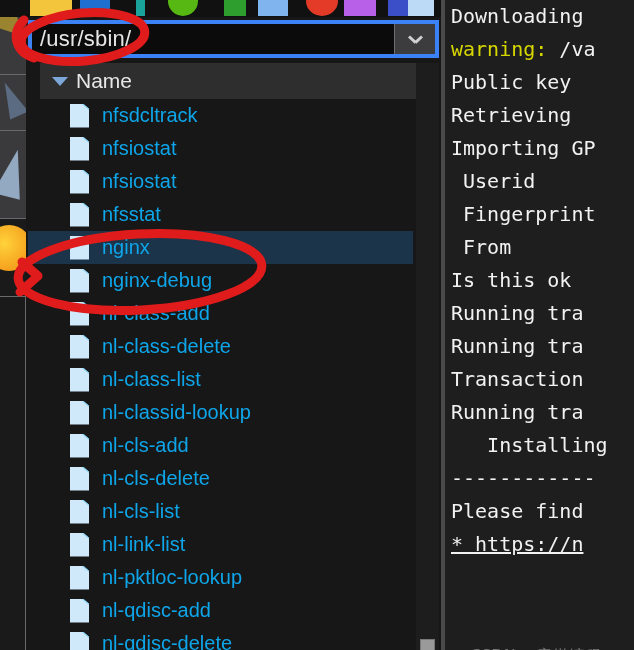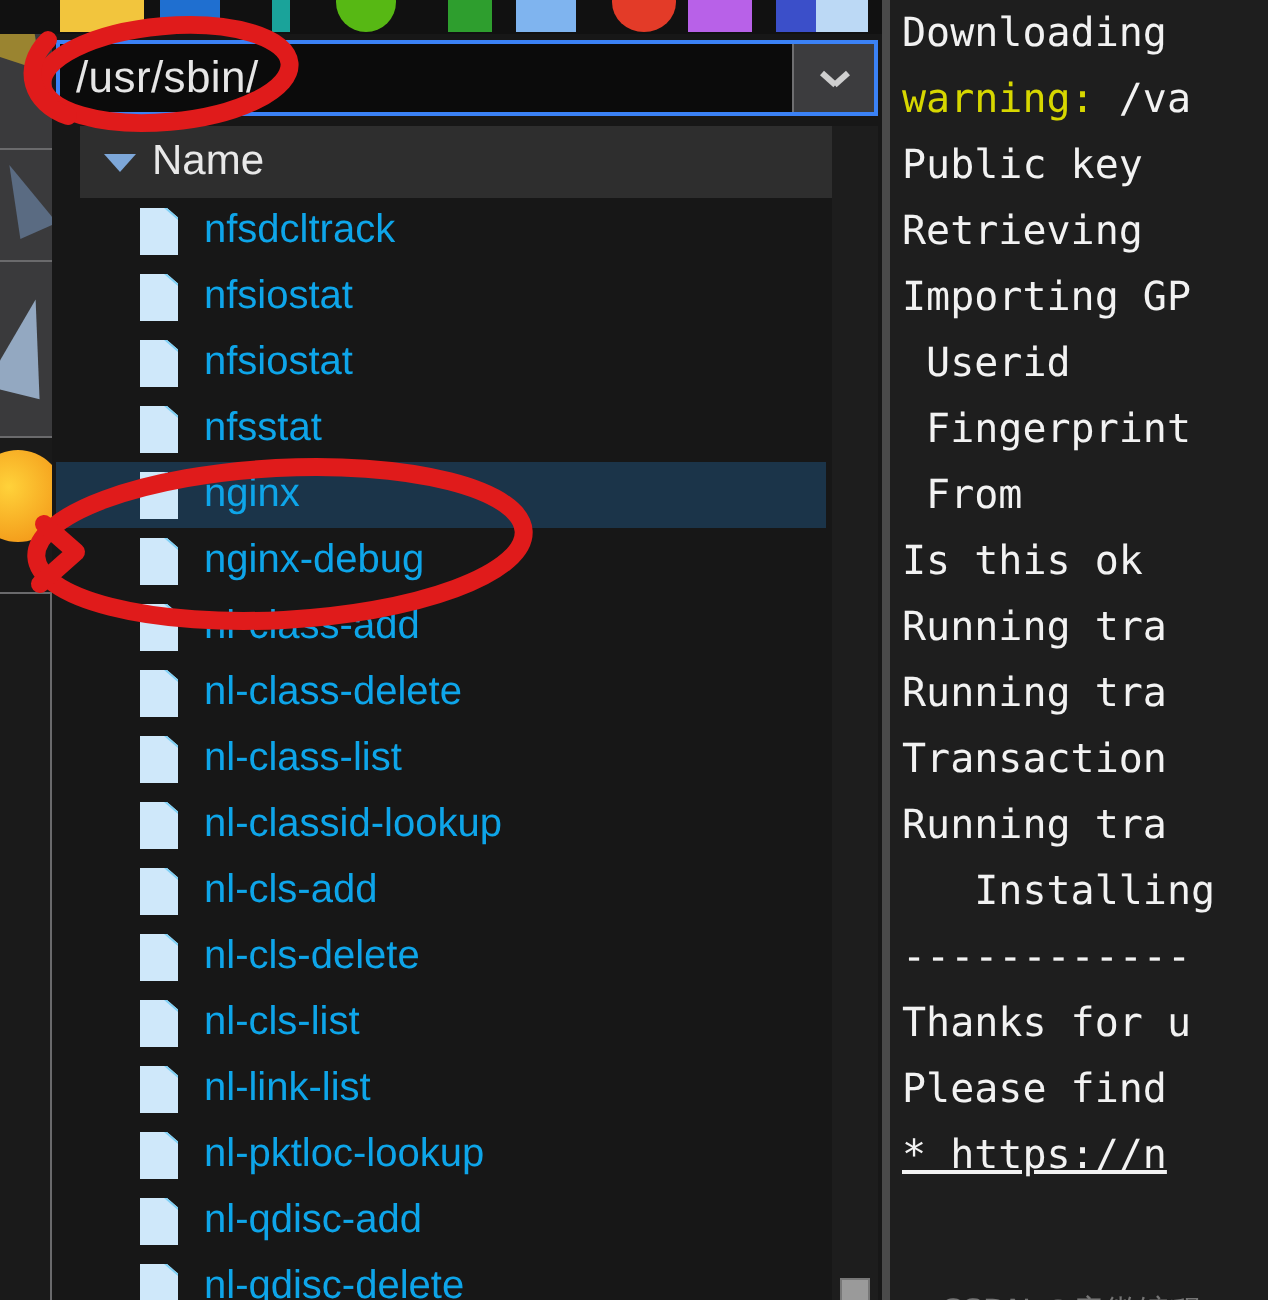--- a/index.html
+++ b/index.html
@@ -29,21 +29,21 @@
 
   
   .fm {
     position: absolute; left: 26px; top: 17px; width: 415px; height: 633px;
     background: #171717; overflow: hidden;
   }
 
   .pathbar {
     position: absolute; left: 2px; top: 3px; width: 411px; height: 38px;
     display: flex; align-items: stretch;
-    border: 2px solid #3b82f6; background: #0b0b0b;
+    border: 4px solid #3b82f6; background: #0b0b0b;
   }
   .path-input {
     flex: 1; background: #0b0b0b; border: none; outline: none;
     color: #e6e6e6; font-family: "Liberation Sans", sans-serif;
     font-size: 22px; padding: 0 8px; letter-spacing: .2px;
   }
   .path-drop {
     width: 41px; background: #3c3c3e; border-left: 1px solid #6e6e70;
     display: flex; align-items: center; justify-content: center;
   }
@@ -254,21 +254,20 @@
       <div class="tline"> Fingerprint</div>
       <div class="tline"> From</div>
       <div class="tline">Is this ok </div>
       <div class="tline">Running tra</div>
       <div class="tline">Running tra</div>
       <div class="tline">Transaction</div>
       <div class="tline">Running tra</div>
       <div class="tline">   Installing</div>
       <div class="tline">------------</div>
       <div class="tline"></div>
-      <div class="tline">Thanks for u</div>
       <div class="tline"></div>
       <div class="tline">Please find</div>
       <div class="tline link">* https://n</div>
     </div>
 
   <div class="wm">CSDN @音徽编程</div>
 
   <svg class="annot" viewBox="0 0 634 650">
     <ellipse cx="83" cy="37" rx="62" ry="24" fill="none" stroke="#e01b1b" stroke-width="9" stroke-linecap="round" transform="rotate(-5 83 37)"></ellipse>
     <path d="M24,20 C10,34 16,52 34,58" fill="none" stroke="#e01b1b" stroke-width="9" stroke-linecap="round"></path>

